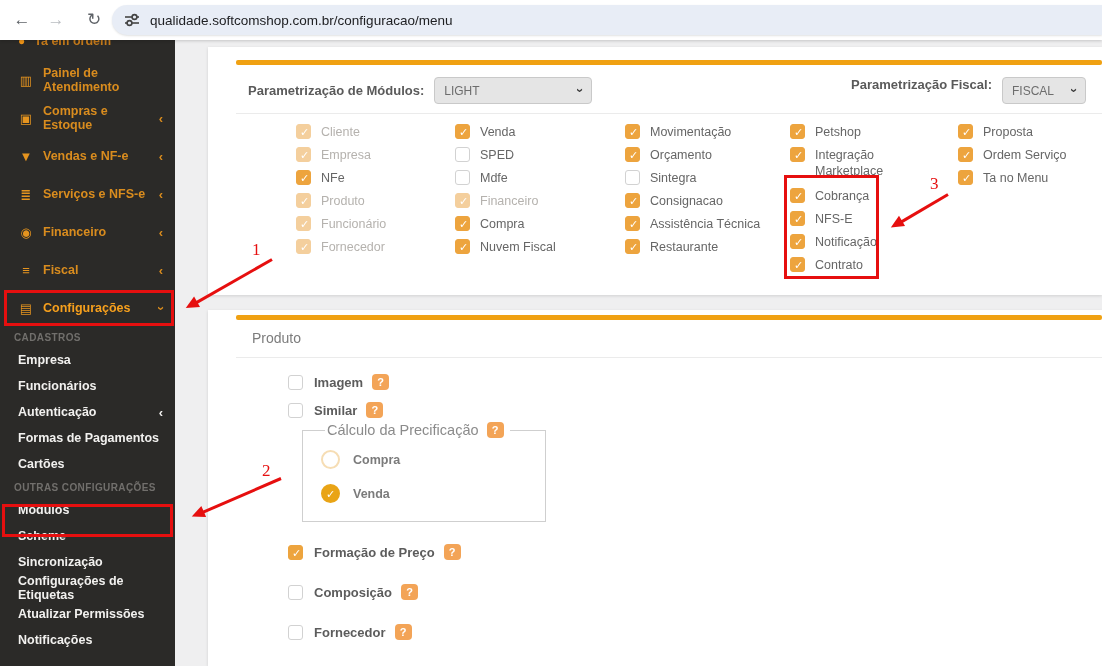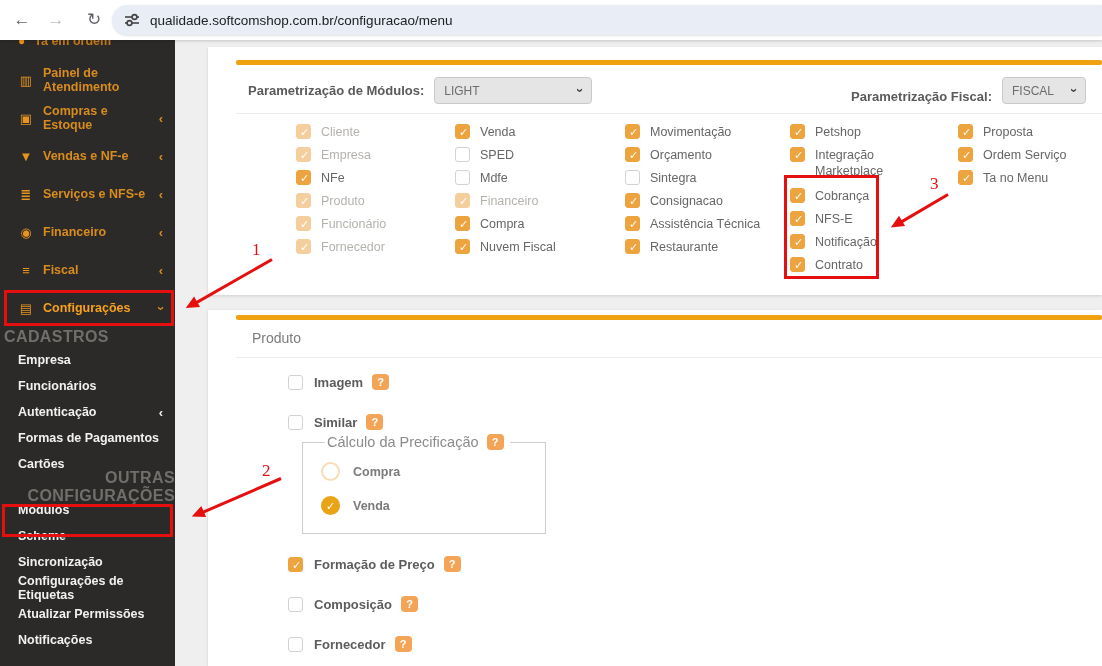--- a/index.html
+++ b/index.html
@@ -26,22 +26,22 @@
   .sb-partial .dot { color:#ef9417; font-size:12px; margin-right:9px; }
   .sb-menu { margin-top:8px; }
   .sb-item { height:38px; display:flex; align-items:center; padding:0 12px 0 18px;
     color:#d98c1e; font-weight:bold; font-size:12.5px; cursor:pointer; }
   .sb-item .ico { width:16px; margin-right:9px; font-size:13px; color:#e5941f; text-align:center; }
   .sb-item .lbl { flex:1; }
   .sb-item.active { color:#f7a01d; }
   .chev { font-size:13px; color:#d98c1e; font-weight:bold; }
   .chev.collapsed::before { content:"‹"; }
   .chev.expanded::before { content:"›"; display:inline-block; transform:rotate(90deg); }
-  .sb-section { height:20px; display:flex; align-items:center; padding-left:4px; color:#716f6c;
-    font-size:16px; font-weight:bold; letter-spacing:.4px;text-align:right; }
+  .sb-section { height:20px; display:flex; align-items:center; padding-left:14px; color:#716f6c;
+    font-size:10px; font-weight:bold; letter-spacing:.4px; }
   .sb-sub { height:26px; display:flex; align-items:center; padding:0 12px 0 18px; color:#f2f1ef;
     font-weight:bold; font-size:12.5px; cursor:pointer; }
   .sb-sub .lbl { flex:1; }
   .sb-sub .chev { color:#f2f1ef; }
 
   
   .card { position:absolute; left:208px; right:0; background:#fff; box-shadow:0 1px 3px rgba(0,0,0,.13); }
   .card1 { top:47px; height:248px; }
   .card2 { top:310px; height:356px; }
   .bar { position:absolute; left:28px; right:0; height:5px; background:#f0a112; border-radius:2px; }
@@ -50,21 +50,21 @@
 
   .param-row { position:absolute; left:40px; right:16px; top:30px; height:27px;
     display:flex; align-items:center; }
   .param-lbl { font-size:13px; font-weight:bold; color:#5a5a5a; margin-right:10px; }
   .selbox { height:27px; border:1px solid #c9c9c9; border-radius:4px; background:#e5e5e5;
     display:flex; align-items:center; padding:0 9px; font-size:12px; color:#6d6d6d; cursor:pointer; }
   .selbox .sel-chev { margin-left:auto; font-weight:bold; color:#3c3c3c; transform:rotate(90deg);
     font-size:13px; }
   .selbox.modules { width:158px; }
   .selbox.fiscal { width:84px; }
-  .right-group { margin-left:auto; display:flex; align-items:flex-end; }
+  .right-group { margin-left:auto; display:flex; align-items:flex-start; }
   .hline { position:absolute; left:28px; right:0; height:1px; background:#ebebeb; }
   .card1 .hline { top:66px; }
   .card2 .hline { top:47px; }
 
   
   .cbcol { position:absolute; top:77px; }
   .cbcol.c1 { left:88px; }  .cbcol.c2 { left:247px; } .cbcol.c3 { left:417px; }
   .cbcol.c4 { left:582px; } .cbcol.c5 { left:750px; }
   .cb-row { display:flex; align-items:flex-start; margin-bottom:8px; cursor:pointer; }
   .cb { width:15px; height:15px; border-radius:3px; border:1px solid #d2d2d2; background:#fff;
@@ -80,21 +80,21 @@
   
   .prod-title { position:absolute; left:44px; top:20px; font-size:14px; color:#7c7c7c; }
   .prod-body { position:absolute; left:80px; top:47px; right:40px; }
   .p-row { display:flex; align-items:center; cursor:pointer; }
   .p-row .cb { width:15px; height:15px; }
   .p-lbl { margin-left:11px; font-size:13px; font-weight:bold; color:#5c5c5c; }
   .help { width:17px; height:16px; border-radius:4px; background:#f3a457; color:#fff;
     font-size:11px; font-weight:bold; text-align:center; line-height:16px; margin-left:9px;
     cursor:pointer; }
   .row-imagem { margin-top:17px; }
-  .row-similar { margin-top:24px; }
+  .row-similar { margin-top:12px; }
   .precif { margin:4px 0 0 14px; width:244px; border:1px solid #cfcfcf; padding:2px 0 18px 18px; }
   .precif legend { font-size:14.5px; color:#8b8b8b; padding:0 6px 0 2px; display:flex;
     align-items:center; margin-left:4px; }
   .precif legend .help { margin-left:8px; }
   .radio-row { display:flex; align-items:center; margin-top:10px; cursor:pointer; }
   .radio-row + .radio-row { margin-top:15px; }
   .radio { width:19px; height:19px; border-radius:50%; border:2px solid #f6ddb4; background:#fff;
     position:relative; flex:0 0 auto; }
   .radio.selected { background:#e9a416; border-color:#e9a416; }
   .radio.selected::after { content:"✓"; position:absolute; left:0; top:0; width:15px; height:15px;

